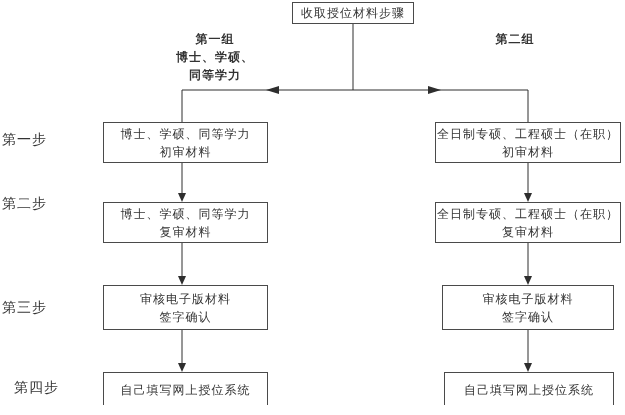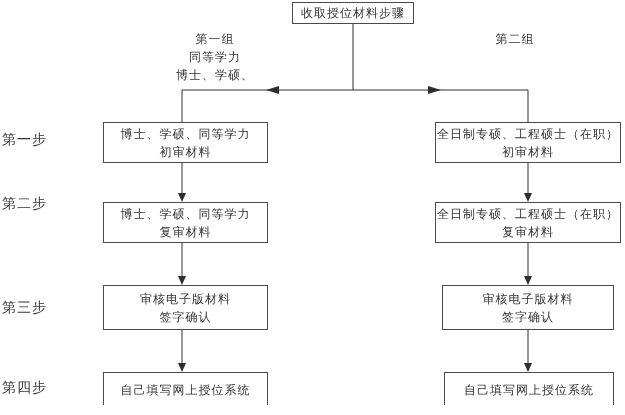--- a/index.html
+++ b/index.html
@@ -36,21 +36,21 @@
     z-index:2;
   }
   .group-label{
     position:absolute;
     text-align:center;
     font-size:12px;
     line-height:18px;
     letter-spacing:1px;
     z-index:2;
   }
-  .group-label span{display:block;}
+  .group-label span{display:block;font-weight:bold;}
   .step-label{
     position:absolute;
     font-size:14px;
     letter-spacing:1px;
     z-index:2;
   }
 </style>
 </head>
 <body>
 
@@ -82,31 +82,31 @@
     <line x1="528" y1="330" x2="528" y2="364"></line>
     <polygon points="524,363 532,363 528,372"></polygon>
   </svg>
 
   <div class="box" style="left:292px;top:2px;width:122px;height:22px">
     <span>收取授位材料步骤</span>
   </div>
 
   <div class="group-label" style="left:150px;top:30px;width:130px">
     <span>第一组</span>
+    <span>博士、学硕、</span>
     <span>同等学力</span>
-    <span>博士、学硕、</span>
   </div>
   <div class="group-label" style="left:441px;top:30px;width:148px">
     <span>第二组</span>
   </div>
 
   <div class="step-label" style="left:2px;top:131px">第一步</div>
   <div class="step-label" style="left:2px;top:195px">第二步</div>
   <div class="step-label" style="left:2px;top:299px">第三步</div>
-  <div class="step-label" style="left:2px;top:379px">第四步</div>
+  <div class="step-label" style="left:14px;top:379px">第四步</div>
 
   <div class="box" style="left:103px;top:122px;width:165px;height:41px">
     <span>博士、学硕、同等学力</span>
     <span>初审材料</span>
   </div>
   <div class="box" style="left:103px;top:202px;width:165px;height:41px">
     <span>博士、学硕、同等学力</span>
     <span>复审材料</span>
   </div>
   <div class="box" style="left:103px;top:285px;width:165px;height:45px">

